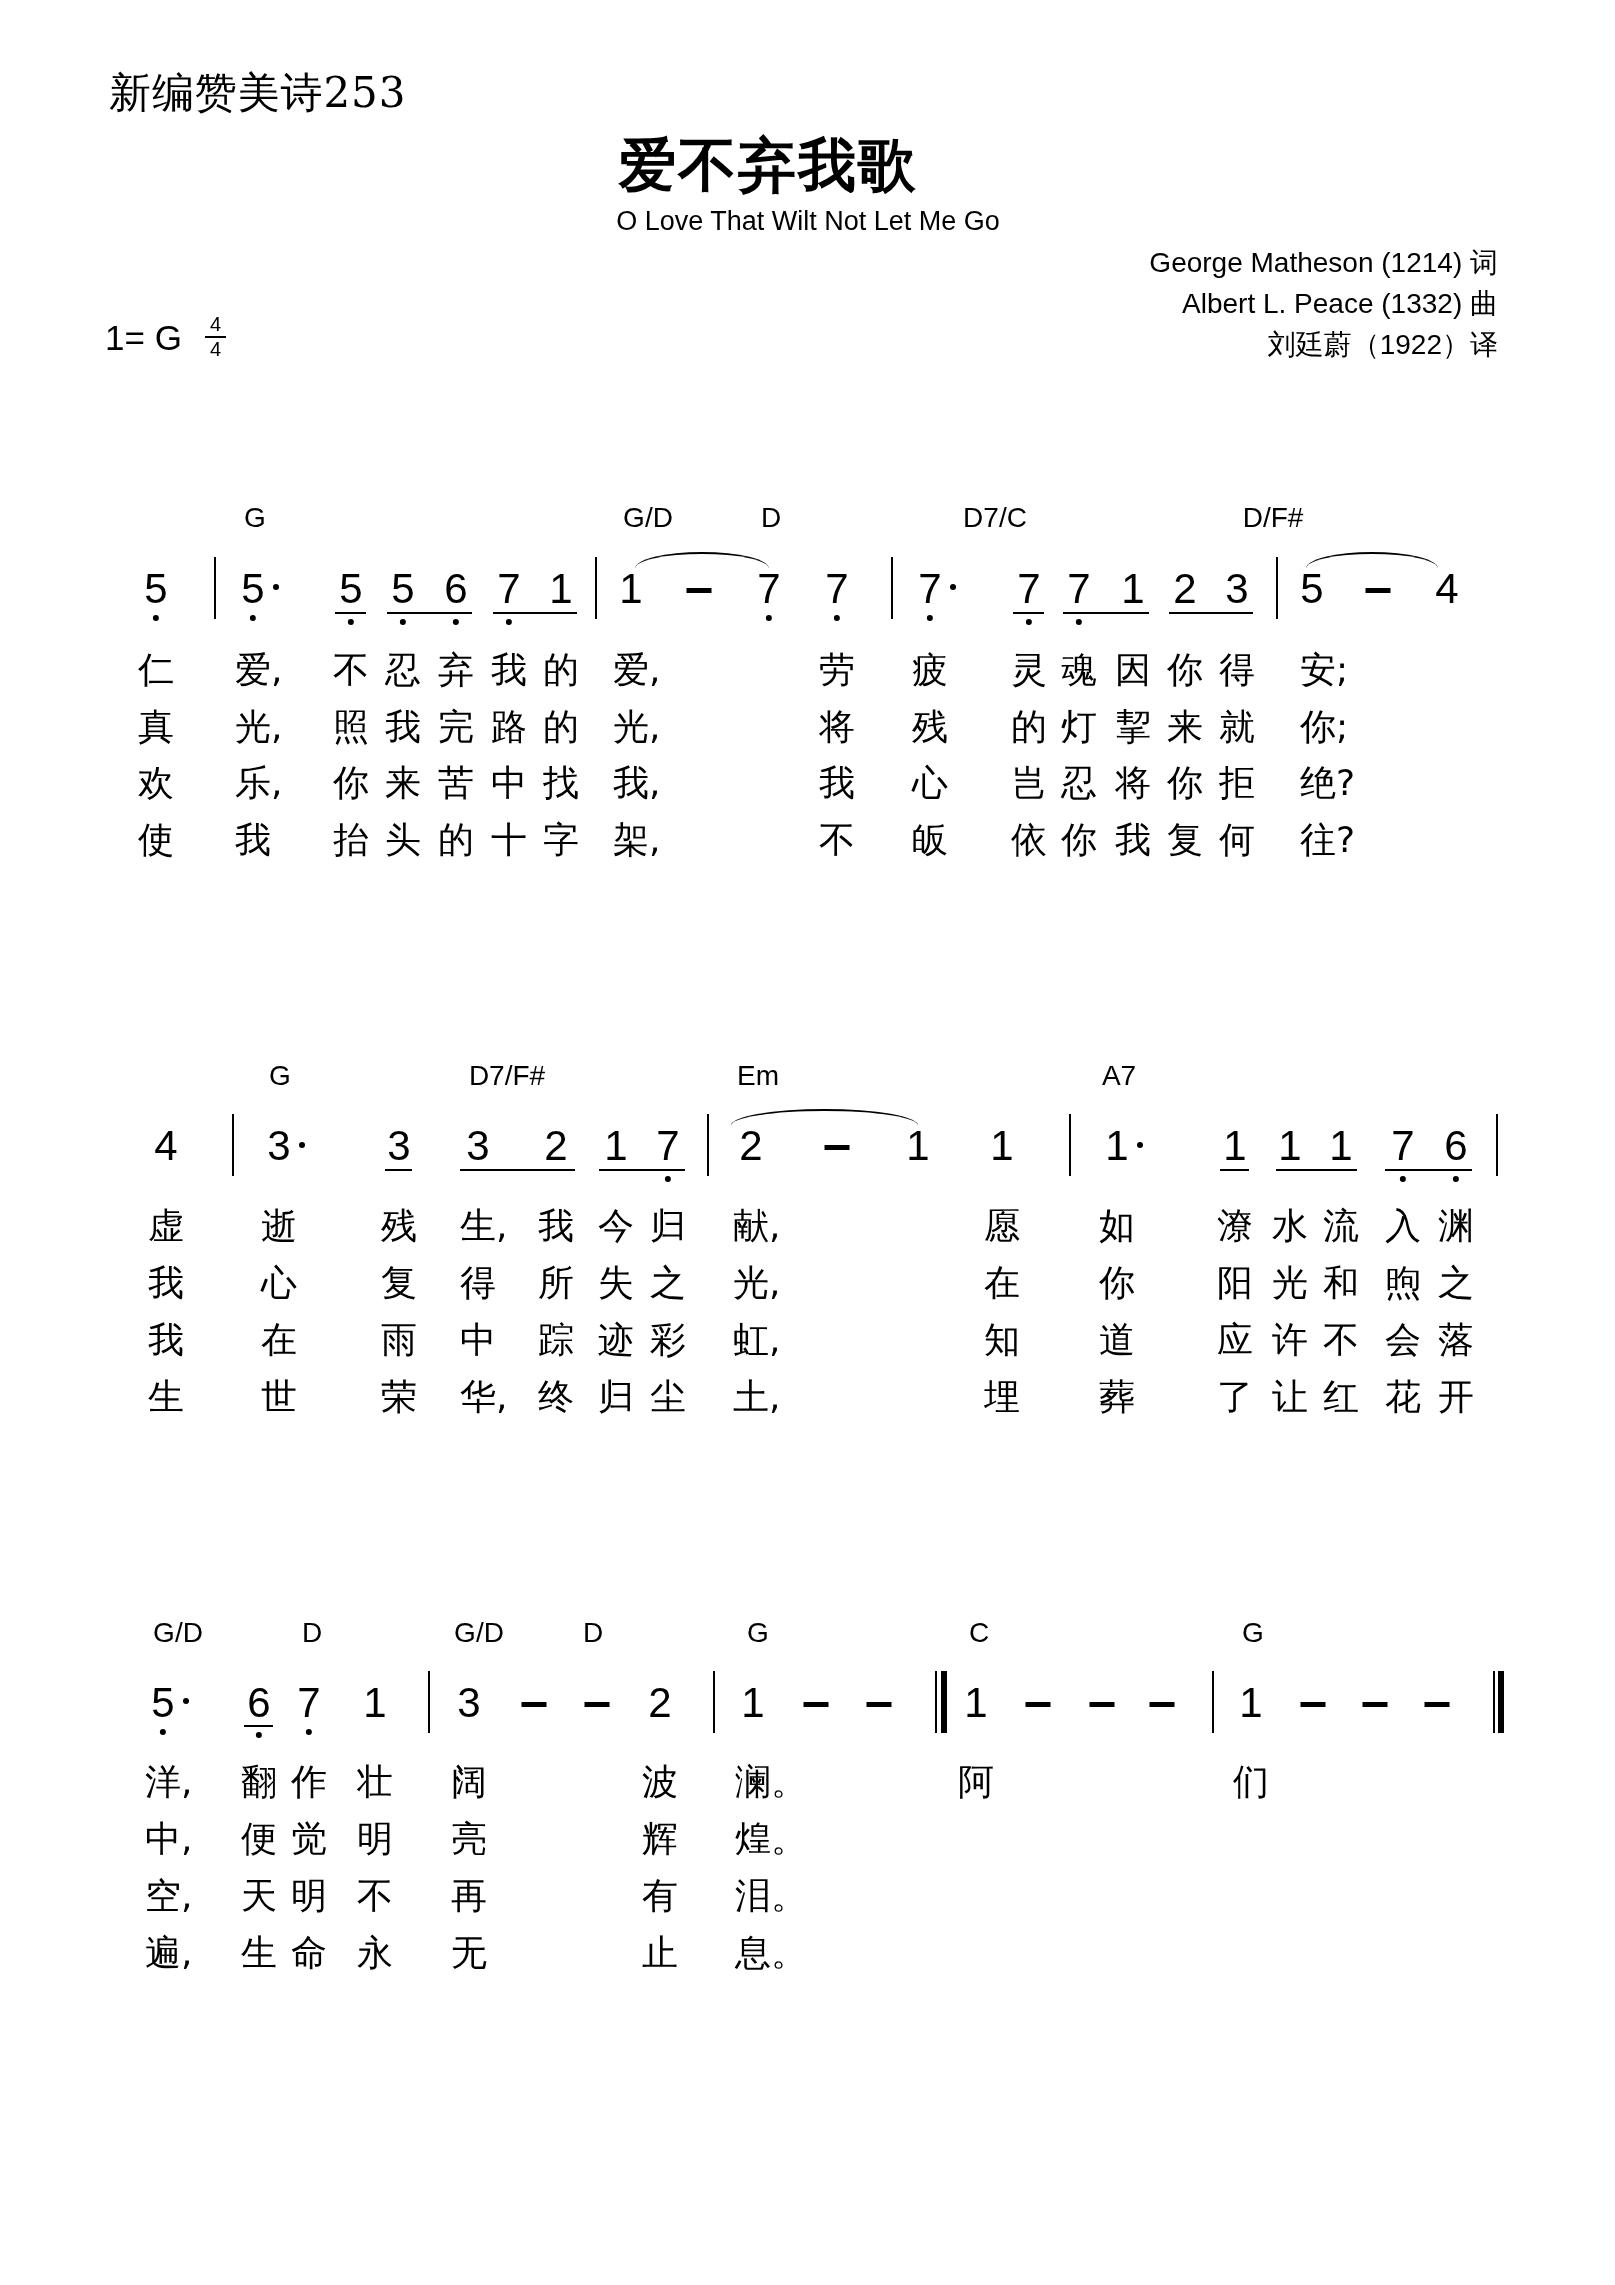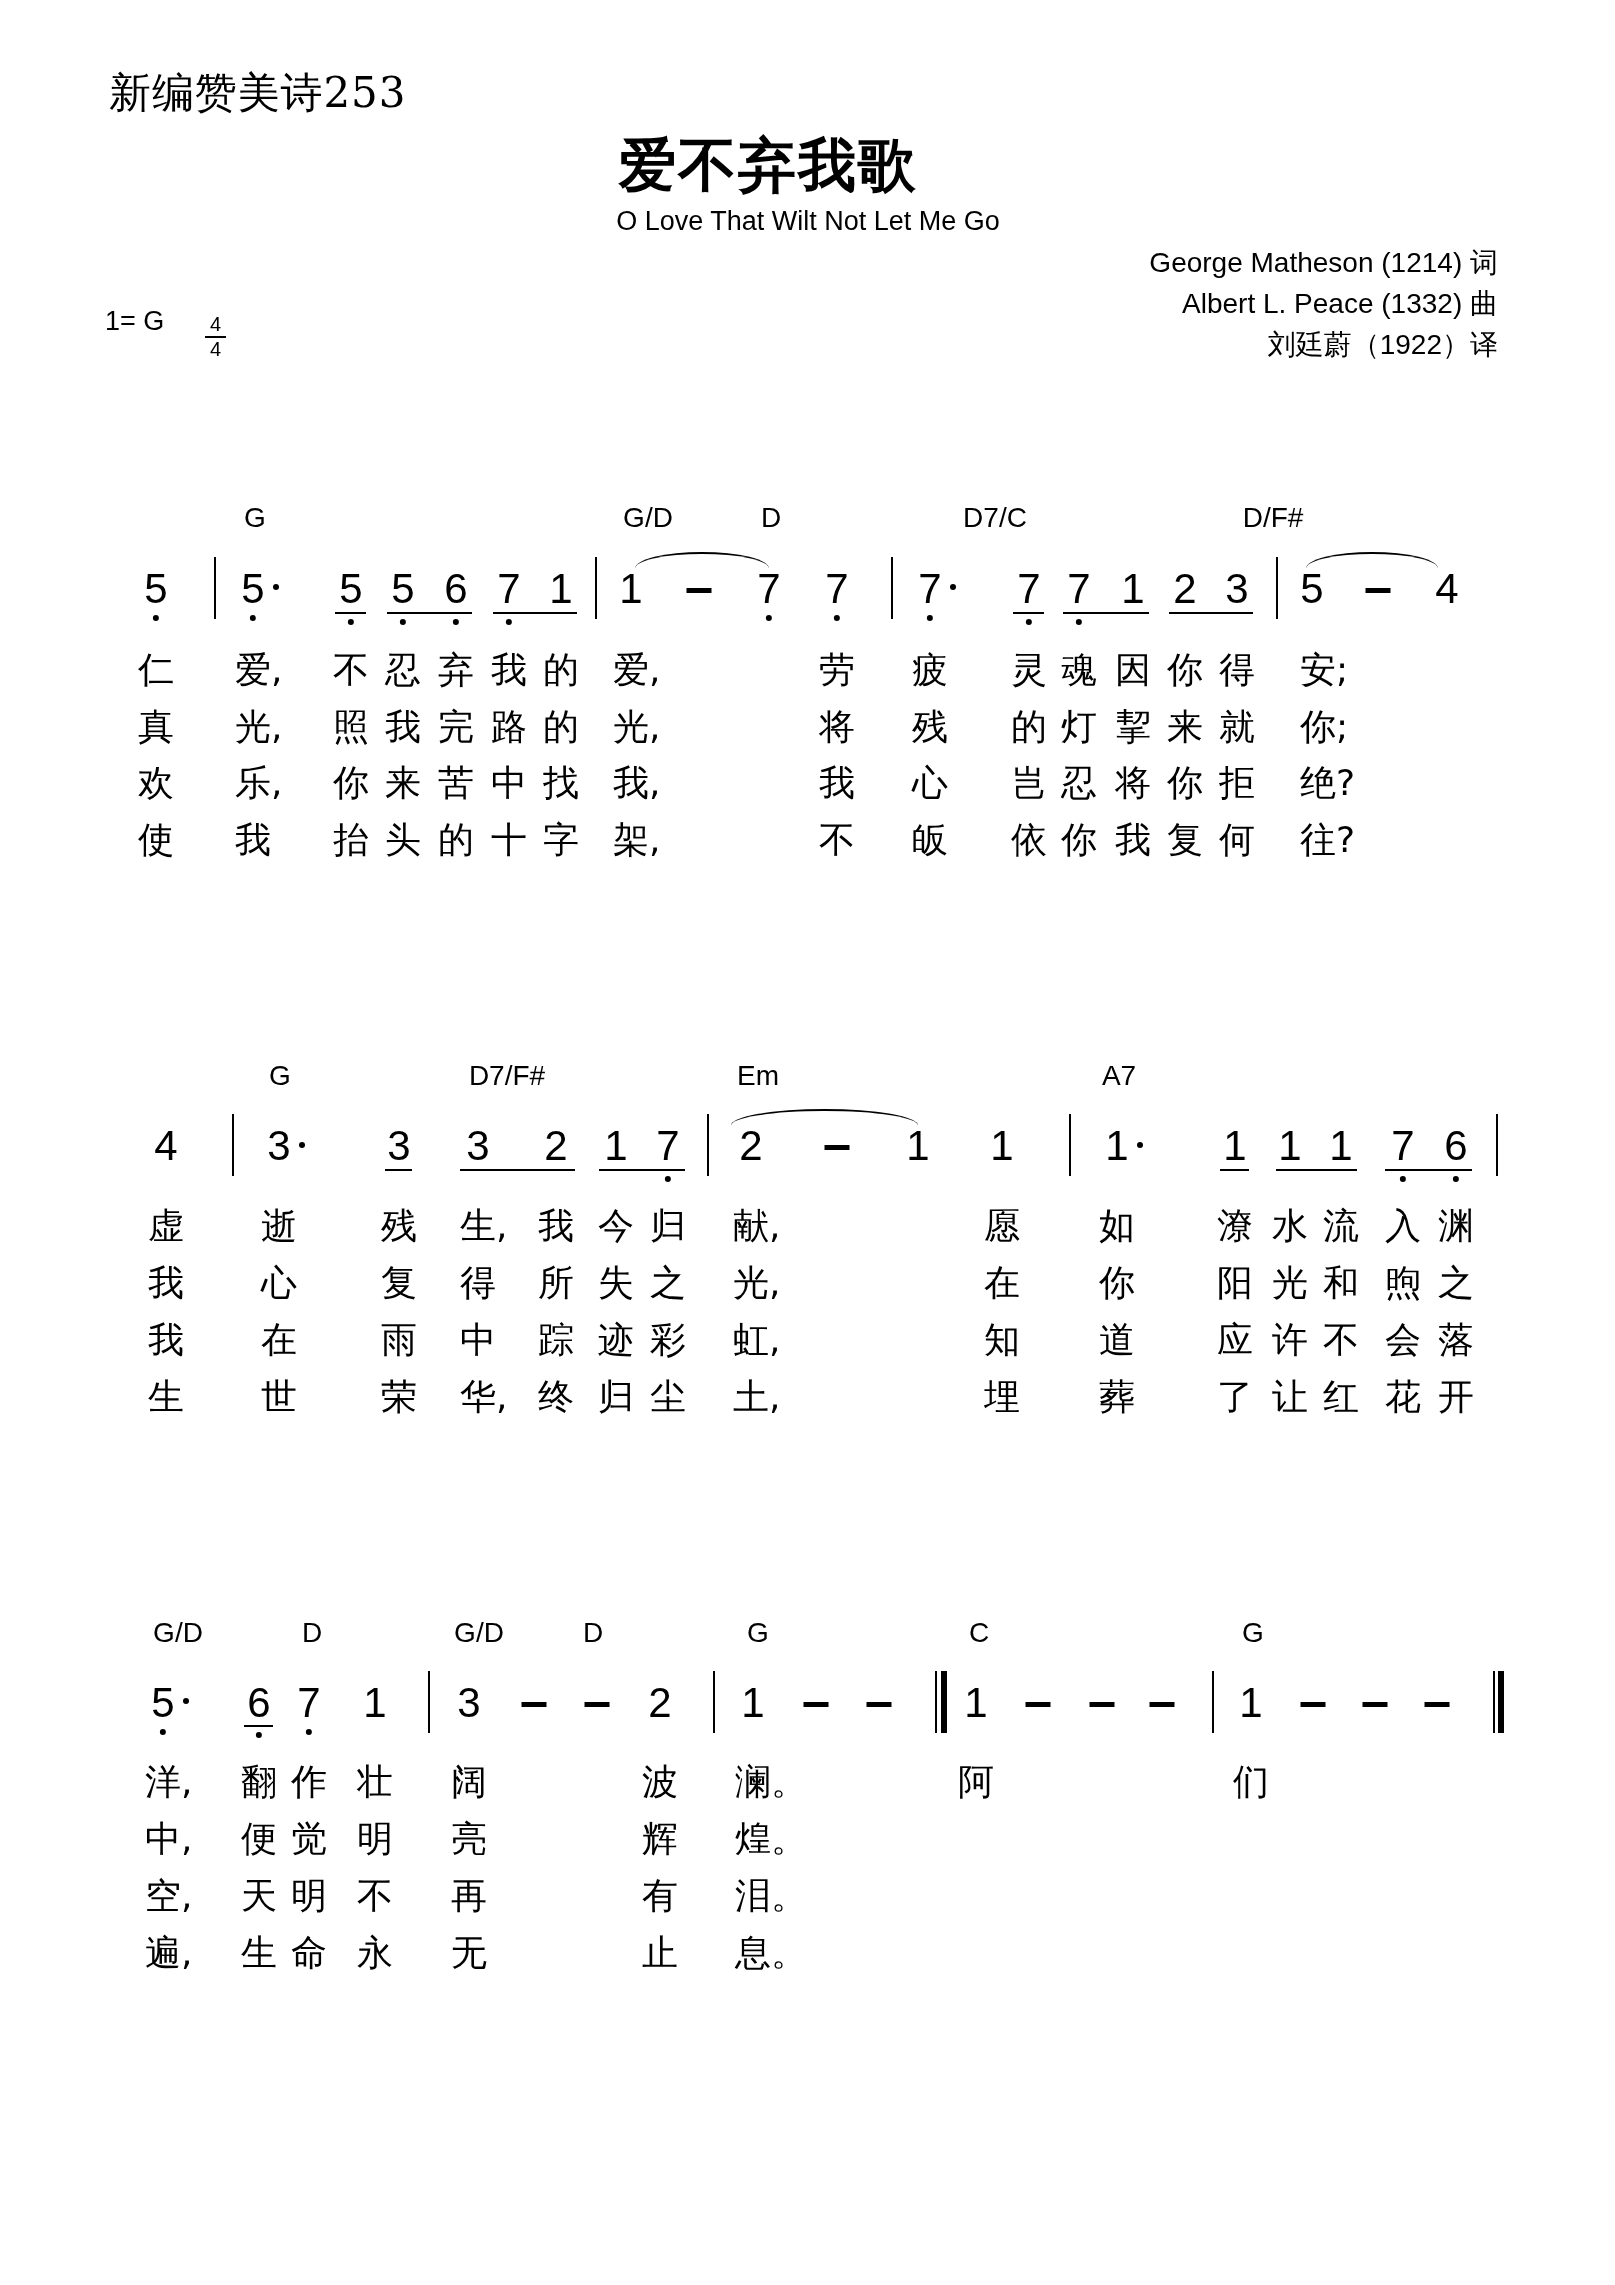--- a/index.html
+++ b/index.html
@@ -2,21 +2,21 @@
 <html style="font-size:14.5px"><head>
 <meta charset="utf-8">
 <style>
   html, body { margin: 0; padding: 0; background: #ffffff; }
   body { width: 1616px; height: 2285px; position: relative; overflow: hidden; color: #000; }
   .abs { position: absolute; white-space: nowrap; }
   .hymn-no { left: 109px; top: 65px; font-family: "DejaVu Serif", serif; font-size: 42px; letter-spacing: 0.9px; }
   .title { left: 0; width: 1536px; top: 127px; text-align: center; font-family: "DejaVu Sans", sans-serif; font-weight: bold; font-size: 58px; letter-spacing: 1.8px; }
   .subtitle { left: 0; width: 1616px; top: 206px; text-align: center; font-family: "Liberation Sans", sans-serif; font-size: 27px; }
   .credit { right: 118px; font-family: "Liberation Sans", sans-serif; font-size: 28px; text-align: right; }
-  .key { left: 105px; top: 306px; font-family: "Liberation Sans", sans-serif; font-size: 27px; }
+  .key { left: 105px; top: 318px; font-family: "Liberation Sans", sans-serif; font-size: 35px; }
   .timesig { position: absolute; left: 203px; top: 314px; width: 25px; text-align: center; font-family: "Liberation Sans", sans-serif; font-size: 20px; line-height: 20px; }
   .timesig .bar { height: 1.8px; background: #000; margin: 1.8px 1.8px; }
   .chord { font-family: "Liberation Sans", sans-serif; font-size: 28px; transform: translateX(-50%); }
   .note { font-family: "Liberation Sans", sans-serif; font-size: 42px; line-height: 42px; width: 36px; text-align: center; transform: translateX(-50%); }
   .dash { position: absolute; height: 4.5px; width: 25px; background: #000; transform: translateX(-50%); }
   .dot-below { position: absolute; width: 6.3px; height: 6.3px; border-radius: 50%; background: #000; transform: translateX(-50%); }
   .aug-dot { position: absolute; width: 6.3px; height: 6.3px; border-radius: 50%; background: #000; }
   .beam { position: absolute; height: 1.8px; background: #000; }
   .barline { position: absolute; width: 1.8px; background: #000; }
   .barline.thick { width: 6.3px; }

